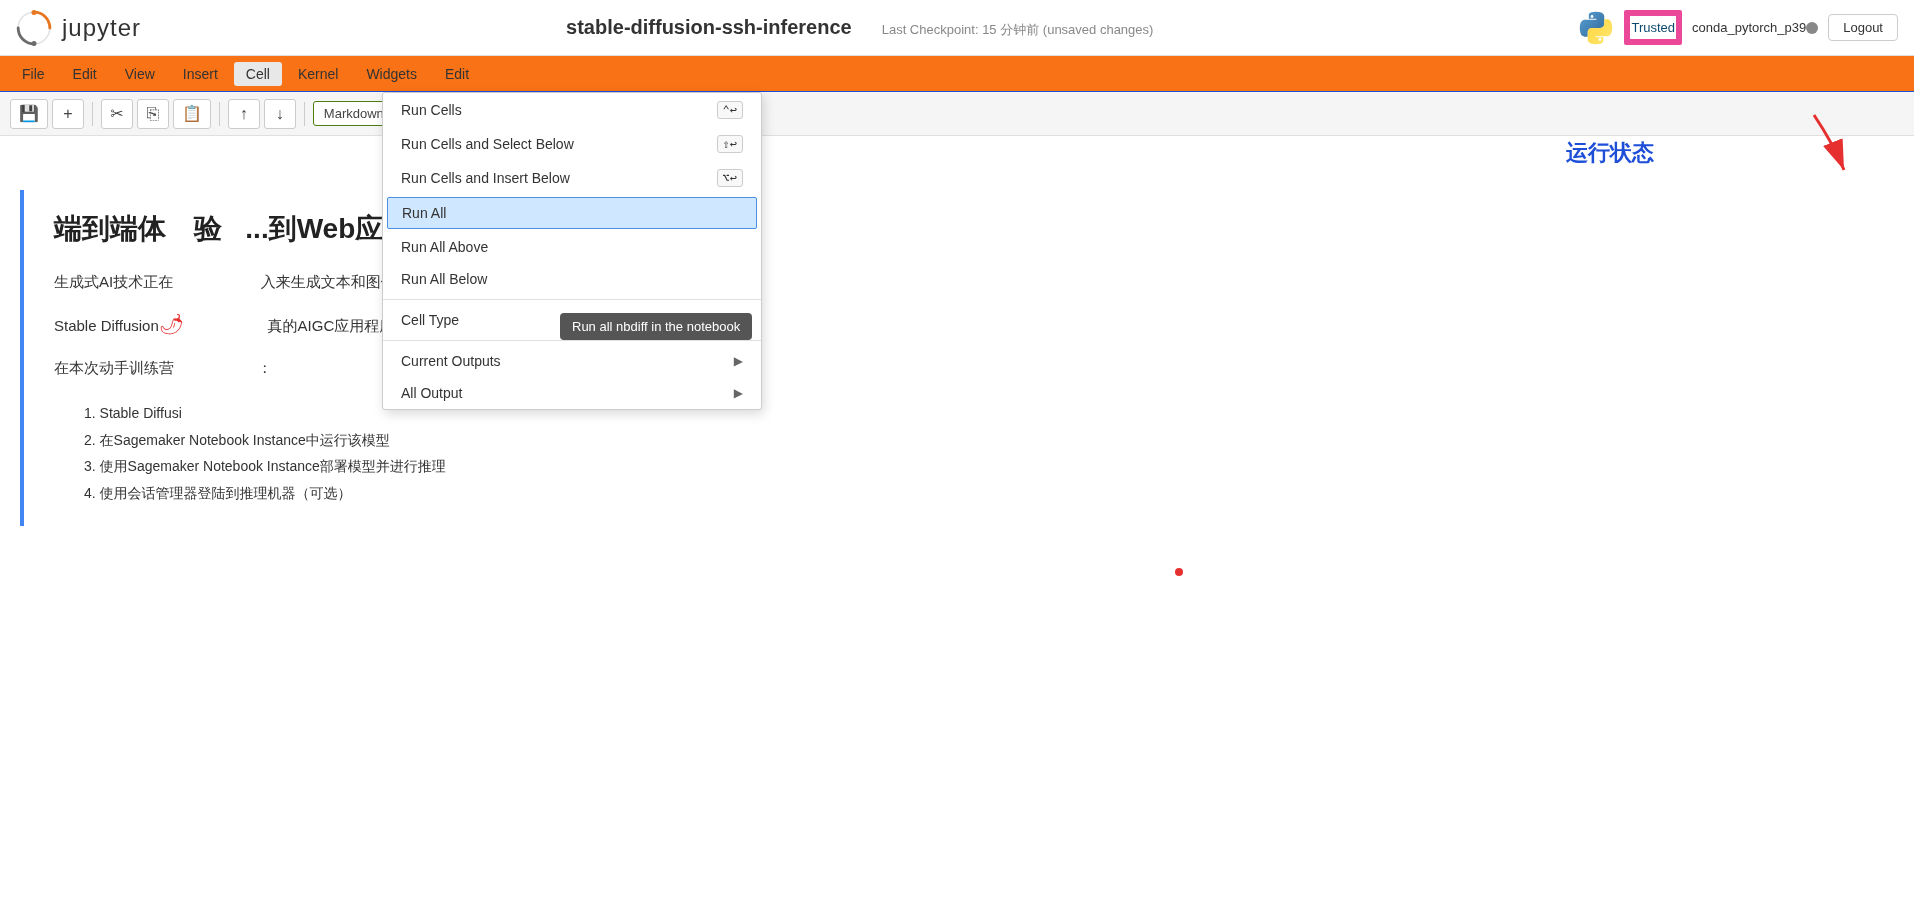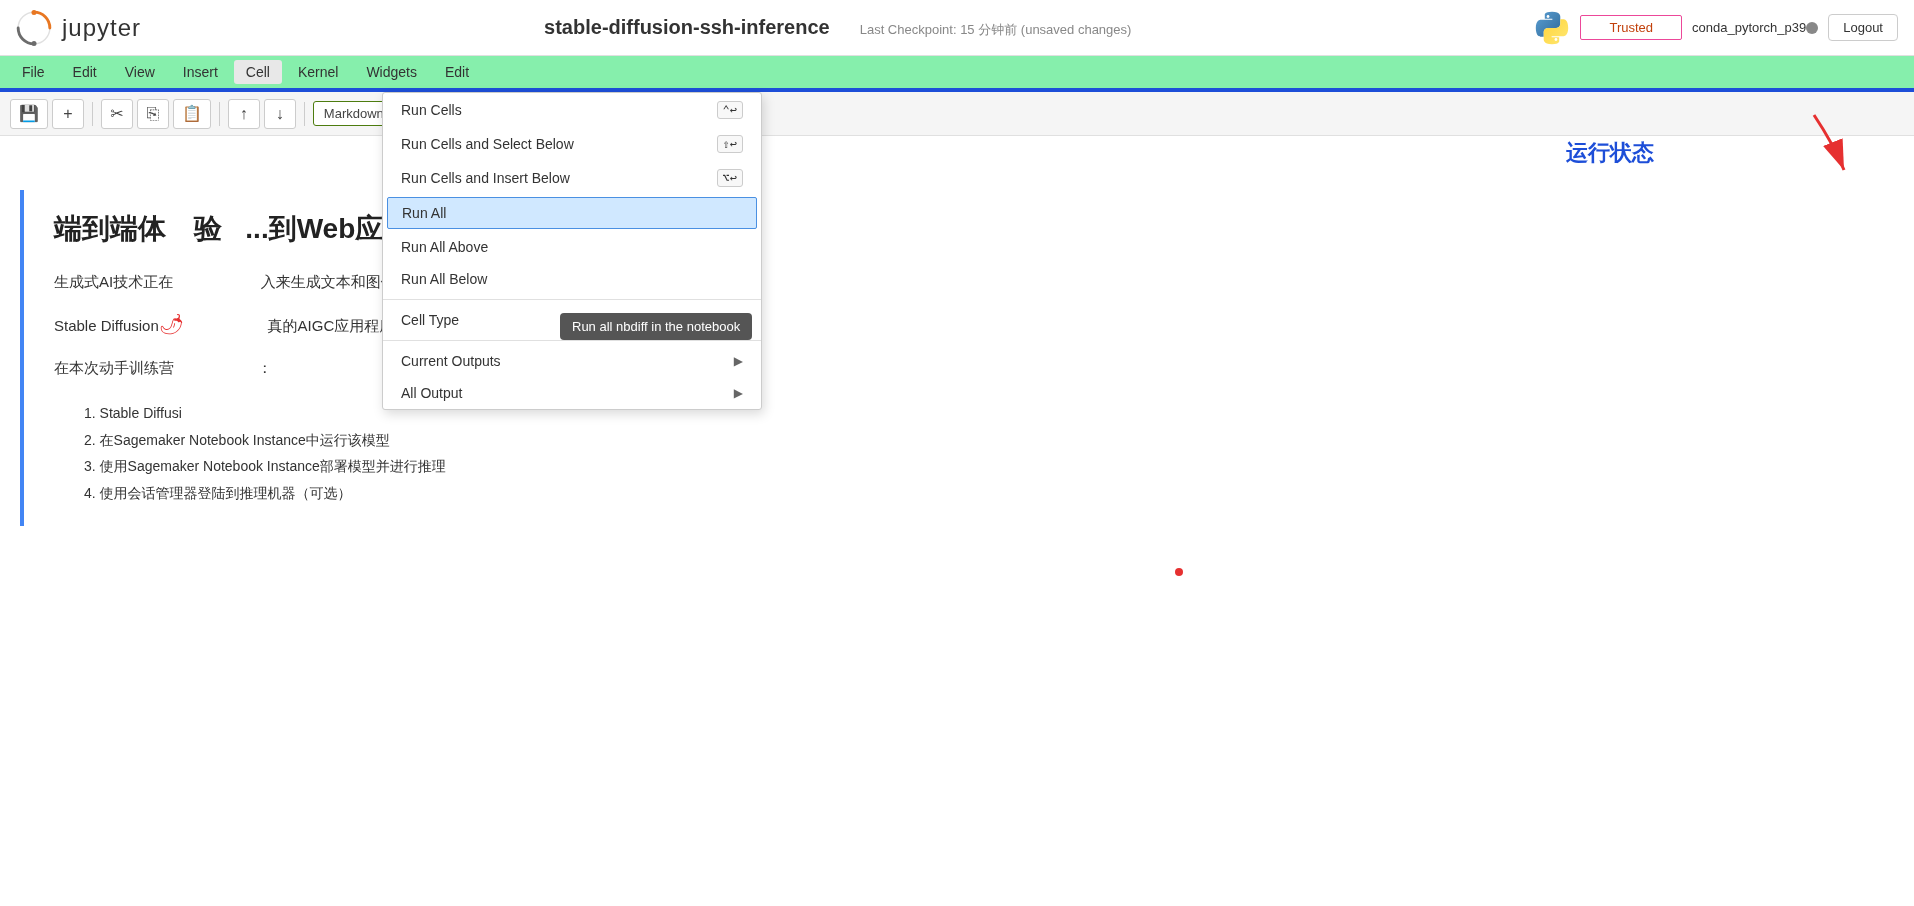--- a/index.html
+++ b/index.html
@@ -9,29 +9,29 @@
     #top-bar {
       display: flex; align-items: center; justify-content: space-between;
       padding: 6px 16px; border-bottom: 1px solid #e0e0e0; background: #fff; height: 56px;
     }
     #logo-area { display: flex; align-items: center; gap: 10px; }
     #jupyter-logo { width: 36px; height: 36px; }
     #notebook-title-area { display: flex; align-items: baseline; gap: 8px; }
     #notebook-name { font-size: 20px; font-weight: 600; color: #333; }
     #checkpoint-info { font-size: 13px; color: #888; padding-left: 22px; }
     #top-right { display: flex; align-items: center; gap: 10px; }
-    #trusted-btn { border: 1px solid #ec4899; background: #fff; padding: 4px 28px; font-size: 13px; cursor: pointer; border-radius: 2px; color: #c2410c; }
+    #trusted-btn { border: 6px solid #ec4899; background: #fff; padding: 4px 1px; font-size: 13px; cursor: pointer; border-radius: 2px; color: #0c4a6e; }
     #kernel-info { font-size: 13px; color: #333; display: flex; align-items: center; }
     #kernel-dot { width: 12px; height: 12px; border-radius: 50%; background: #888; display: inline-block; }
     #logout-btn { border: 1px solid #ccc; background: #fff; padding: 5px 14px; font-size: 13px; cursor: pointer; border-radius: 4px; color: #333; }
 
     
     #menu-bar {
       display: flex; align-items: center;
-      padding: 2px 10px; border-bottom: 4px solid #1d4ed8; background: #86efac; height: 36px;
+      padding: 2px 10px; border-bottom: 1px solid #1d4ed8; background: #f97316; height: 36px;
       gap: 4px;
     }
     .menu-item {
       padding: 4px 12px; cursor: pointer; border-radius: 3px; font-size: 14px; color: #333; position: relative;
     }
     .menu-item.active { background: #e8e8e8; }
 
     
     #toolbar {
       display: flex; align-items: center;

